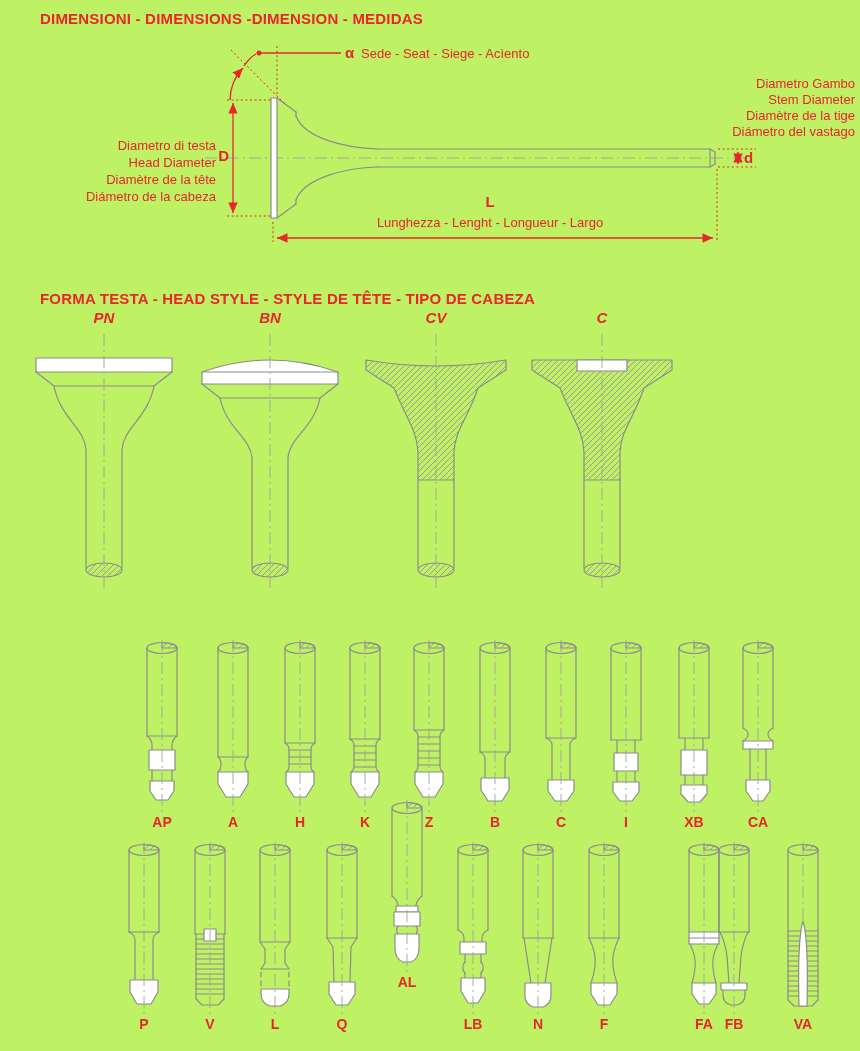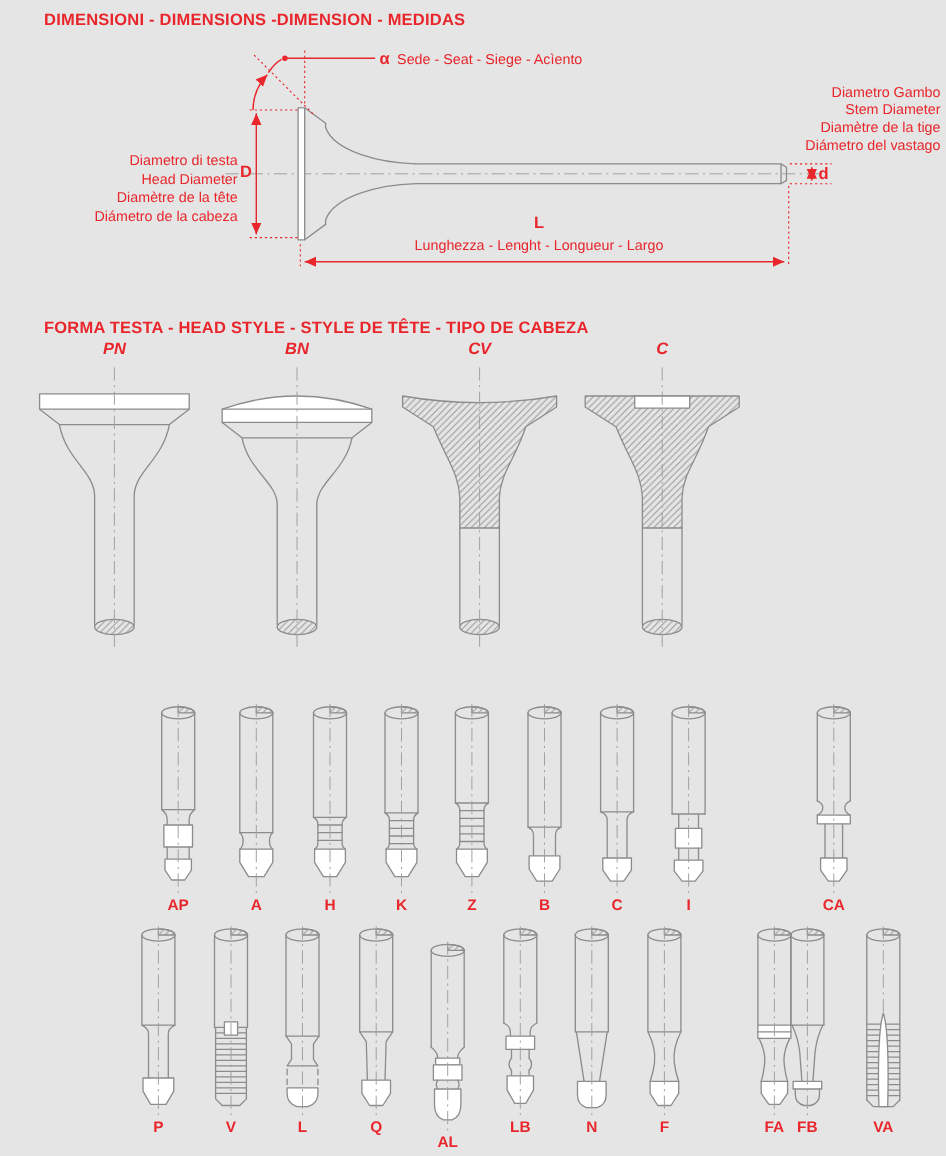--- a/index.html
+++ b/index.html
@@ -1,17 +1,17 @@
 <!DOCTYPE html>
 <html><head>
 <meta charset="utf-8">
 <style>
   html,body { margin:0; padding:0; background:#ffffff; }
   body { font-family:"Liberation Sans", sans-serif; }
-  #page { position:relative; width:860px; height:1051px; background:#e5e5e5; overflow:hidden; }
+  #page { position:relative; width:860px; height:1051px; background:#bef264; overflow:hidden; }
 
   .sec-title { position:absolute; left:40px; color:#e8262b; font-weight:700;
                font-size:15px; letter-spacing:.2px; white-space:nowrap; }
 
   
   .d  { fill:none; stroke:#8c8c8c; stroke-width:1.2; stroke-linejoin:round; stroke-linecap:round; }
   .dw { fill:#ffffff; stroke:#8c8c8c; stroke-width:1.2; stroke-linejoin:round; }
   .dh { fill:url(#hatch); stroke:#8c8c8c; stroke-width:1.2; stroke-linejoin:round; }
   .cl { fill:none; stroke:#a0a0a0; stroke-width:.9; stroke-dasharray:12 4 2 4; }
   .dash { stroke-dasharray:5 4; }
@@ -232,20 +232,33 @@
         <ellipse class="d" cx="28" cy="8" rx="15" ry="5.5"></ellipse>
       <path class="d" d="M13,100 H43 M19,100 V113 M37,100 V113"></path>
       <path class="dw" d="M16,113 H40 V131 H16 Z"></path>
       <path class="d" d="M19,131 V142 M37,131 V142"></path>
       <path class="dw" d="M15,142 H41 V152 L34,161 H22 L15,152 Z"></path>
       <path class="cl" d="M28,0 V172"></path>
     </svg>
     <div class="code">I</div>
   </div>
 
+  <div class="scol" style="left:666px;top:640px">
+    <svg width="56" height="172" viewBox="0 0 56 172">
+      <path class="d" d="M13,8 V98 M43,8 V98"></path>
+      <path class="dh" d="M28,2.5 A15,5.5 0 0 1 43,8 L28,8 Z"></path>
+        <ellipse class="d" cx="28" cy="8" rx="15" ry="5.5"></ellipse>
+      <path class="d" d="M13,98 H43 M19,98 V110 M37,98 V110"></path>
+      <path class="dw" d="M15,110 H41 V135 H15 Z"></path>
+      <path class="d" d="M19,135 V145 M37,135 V145"></path>
+      <path class="dw" d="M15,145 H41 V154 L34,162 H22 L15,154 Z"></path>
+      <path class="cl" d="M28,0 V172"></path>
+    </svg>
+    <div class="code">XB</div>
+  </div>
 
   <div class="scol" style="left:730px;top:640px">
     <svg width="56" height="172" viewBox="0 0 56 172">
       <path class="d" d="M13,8 V88 M43,8 V88"></path>
       <path class="dh" d="M28,2.5 A15,5.5 0 0 1 43,8 L28,8 Z"></path>
         <ellipse class="d" cx="28" cy="8" rx="15" ry="5.5"></ellipse>
       <path class="d" d="M13,88 C17,90 18,92 18,94 C18,97 17,99 13,101 M43,88 C39,90 38,92 38,94 C38,97 39,99 43,101"></path>
       <path class="dw" d="M13,101 H43 V109 H13 Z"></path>
       <path class="d" d="M20,109 V140 M36,109 V140"></path>
       <path class="dw" d="M16,140 H40 V151 L33,161 H23 L16,151 Z"></path>
@@ -297,21 +310,21 @@
       <path class="d" d="M13,8 V96 M43,8 V96"></path>
       <path class="dh" d="M28,2.5 A15,5.5 0 0 1 43,8 L28,8 Z"></path>
         <ellipse class="d" cx="28" cy="8" rx="15" ry="5.5"></ellipse>
       <path class="d" d="M13,96 H43 M13,96 L19,105 M43,96 L37,105 M19,105 L20,140 M37,105 L36,140"></path>
       <path class="dw" d="M15,140 H41 V152 L34,163 H22 L15,152 Z"></path>
       <path class="cl" d="M28,0 V172"></path>
     </svg>
     <div class="code">Q</div>
   </div>
 
-  <div class="scol" style="left:379px;top:856px">
+  <div class="scol" style="left:379px;top:800px">
     <svg width="56" height="172" viewBox="0 0 56 172">
       <path class="d" d="M13,8 V96 M43,8 V96"></path>
       <path class="dh" d="M28,2.5 A15,5.5 0 0 1 43,8 L28,8 Z"></path>
         <ellipse class="d" cx="28" cy="8" rx="15" ry="5.5"></ellipse>
       <path class="d" d="M13,96 C17,99 19,102 19,106 M43,96 C39,99 37,102 37,106"></path>
       <path class="dw" d="M17,106 H39 V112 H17 Z"></path>
       <path class="dw" d="M15,112 H41 V126 H15 Z"></path>
       <path class="d" d="M19,126 C17,129 17,131 19,134 M37,126 C39,129 39,131 37,134"></path>
       <path class="dw" d="M16,134 H40 V148 Q40,159 32,162 H24 Q16,159 16,148 Z"></path>
       <path class="cl" d="M28,0 V172"></path>

